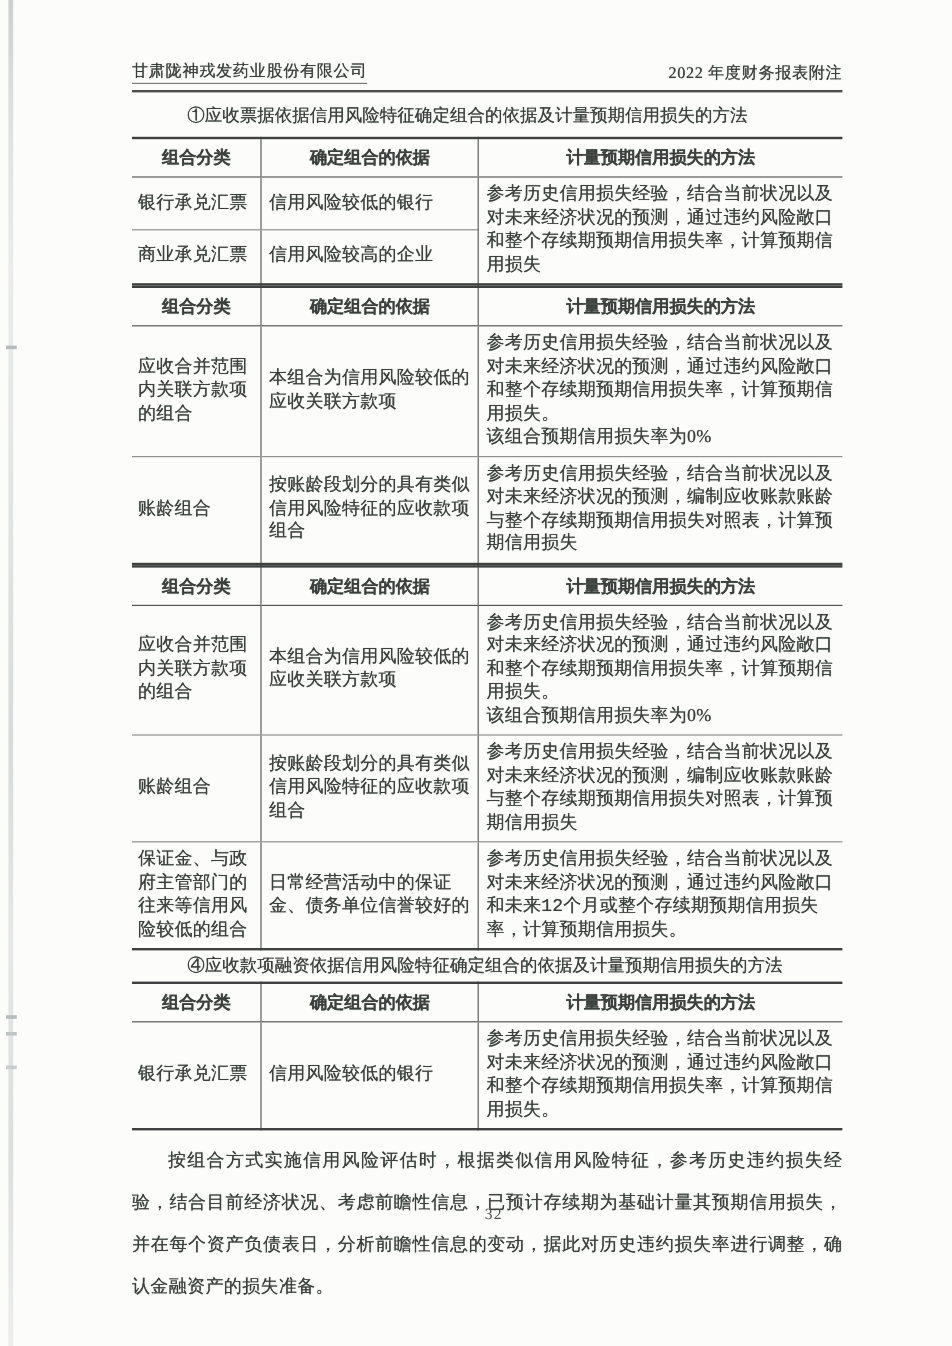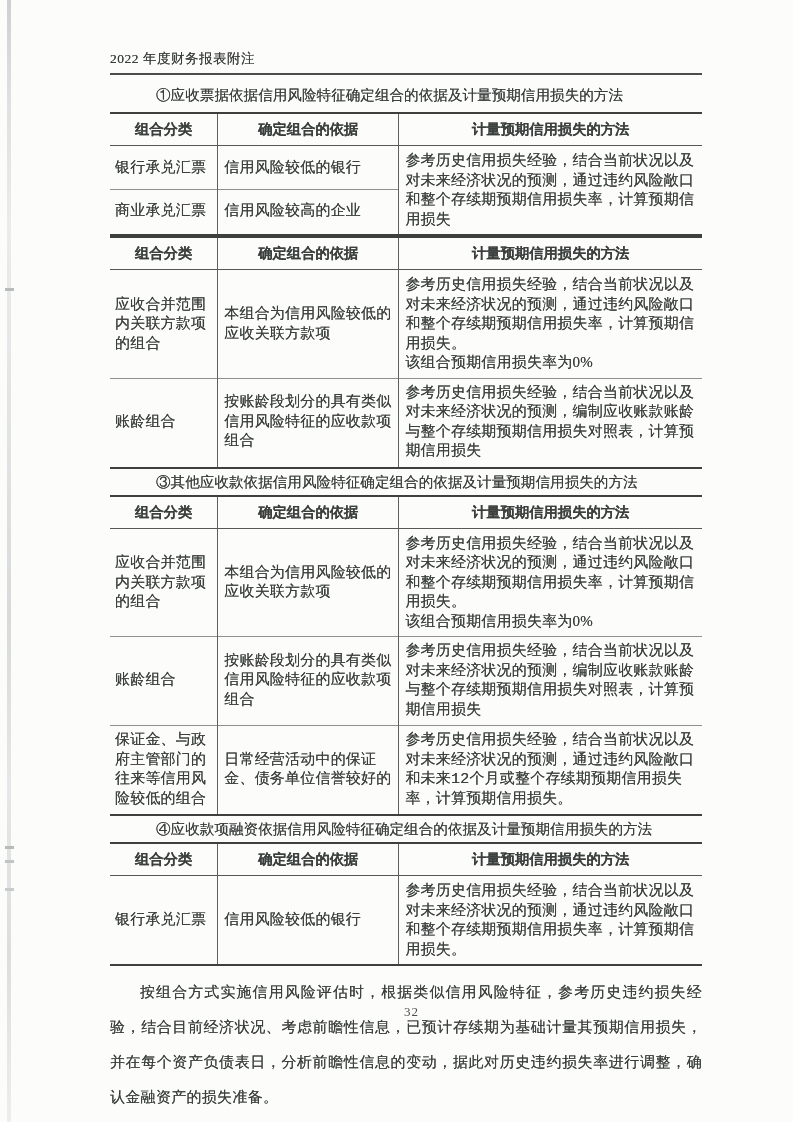--- a/index.html
+++ b/index.html
@@ -67,20 +67,21 @@
   .cell-sub{display:block;}
 </style>
 </head>
 <body>
 
 <div class="scan-edge"></div>
 
 <div class="content">
 
   <div class="page-header">
+    <span class="company">甘肃陇神戎发药业股份有限公司</span>
     <span class="report">2022 年度财务报表附注</span>
   </div>
 
 
   <div class="caption">①应收票据依据信用风险特征确定组合的依据及计量预期信用损失的方法</div>
 
   <table class="ctable">
     <colgroup>
         <col class="c1">
         <col class="c2">
@@ -130,21 +131,20 @@
         </td>
       </tr>
       <tr>
         <td class="cat">账龄组合</td>
         <td>按账龄段划分的具有类似信用风险特征的应收款项组合</td>
         <td>参考历史信用损失经验，结合当前状况以及对未来经济状况的预测，编制应收账款账龄与整个存续期预期信用损失对照表，计算预期信用损失</td>
       </tr>
     </tbody>
   </table>
 
-  <div class="caption tight">③其他应收款依据信用风险特征确定组合的依据及计量预期信用损失的方法</div>
 
   <table class="ctable">
     <colgroup>
         <col class="c1">
         <col class="c2">
         <col class="c3">
       </colgroup>
     <thead>
       <tr>
         <th>组合分类</th>

